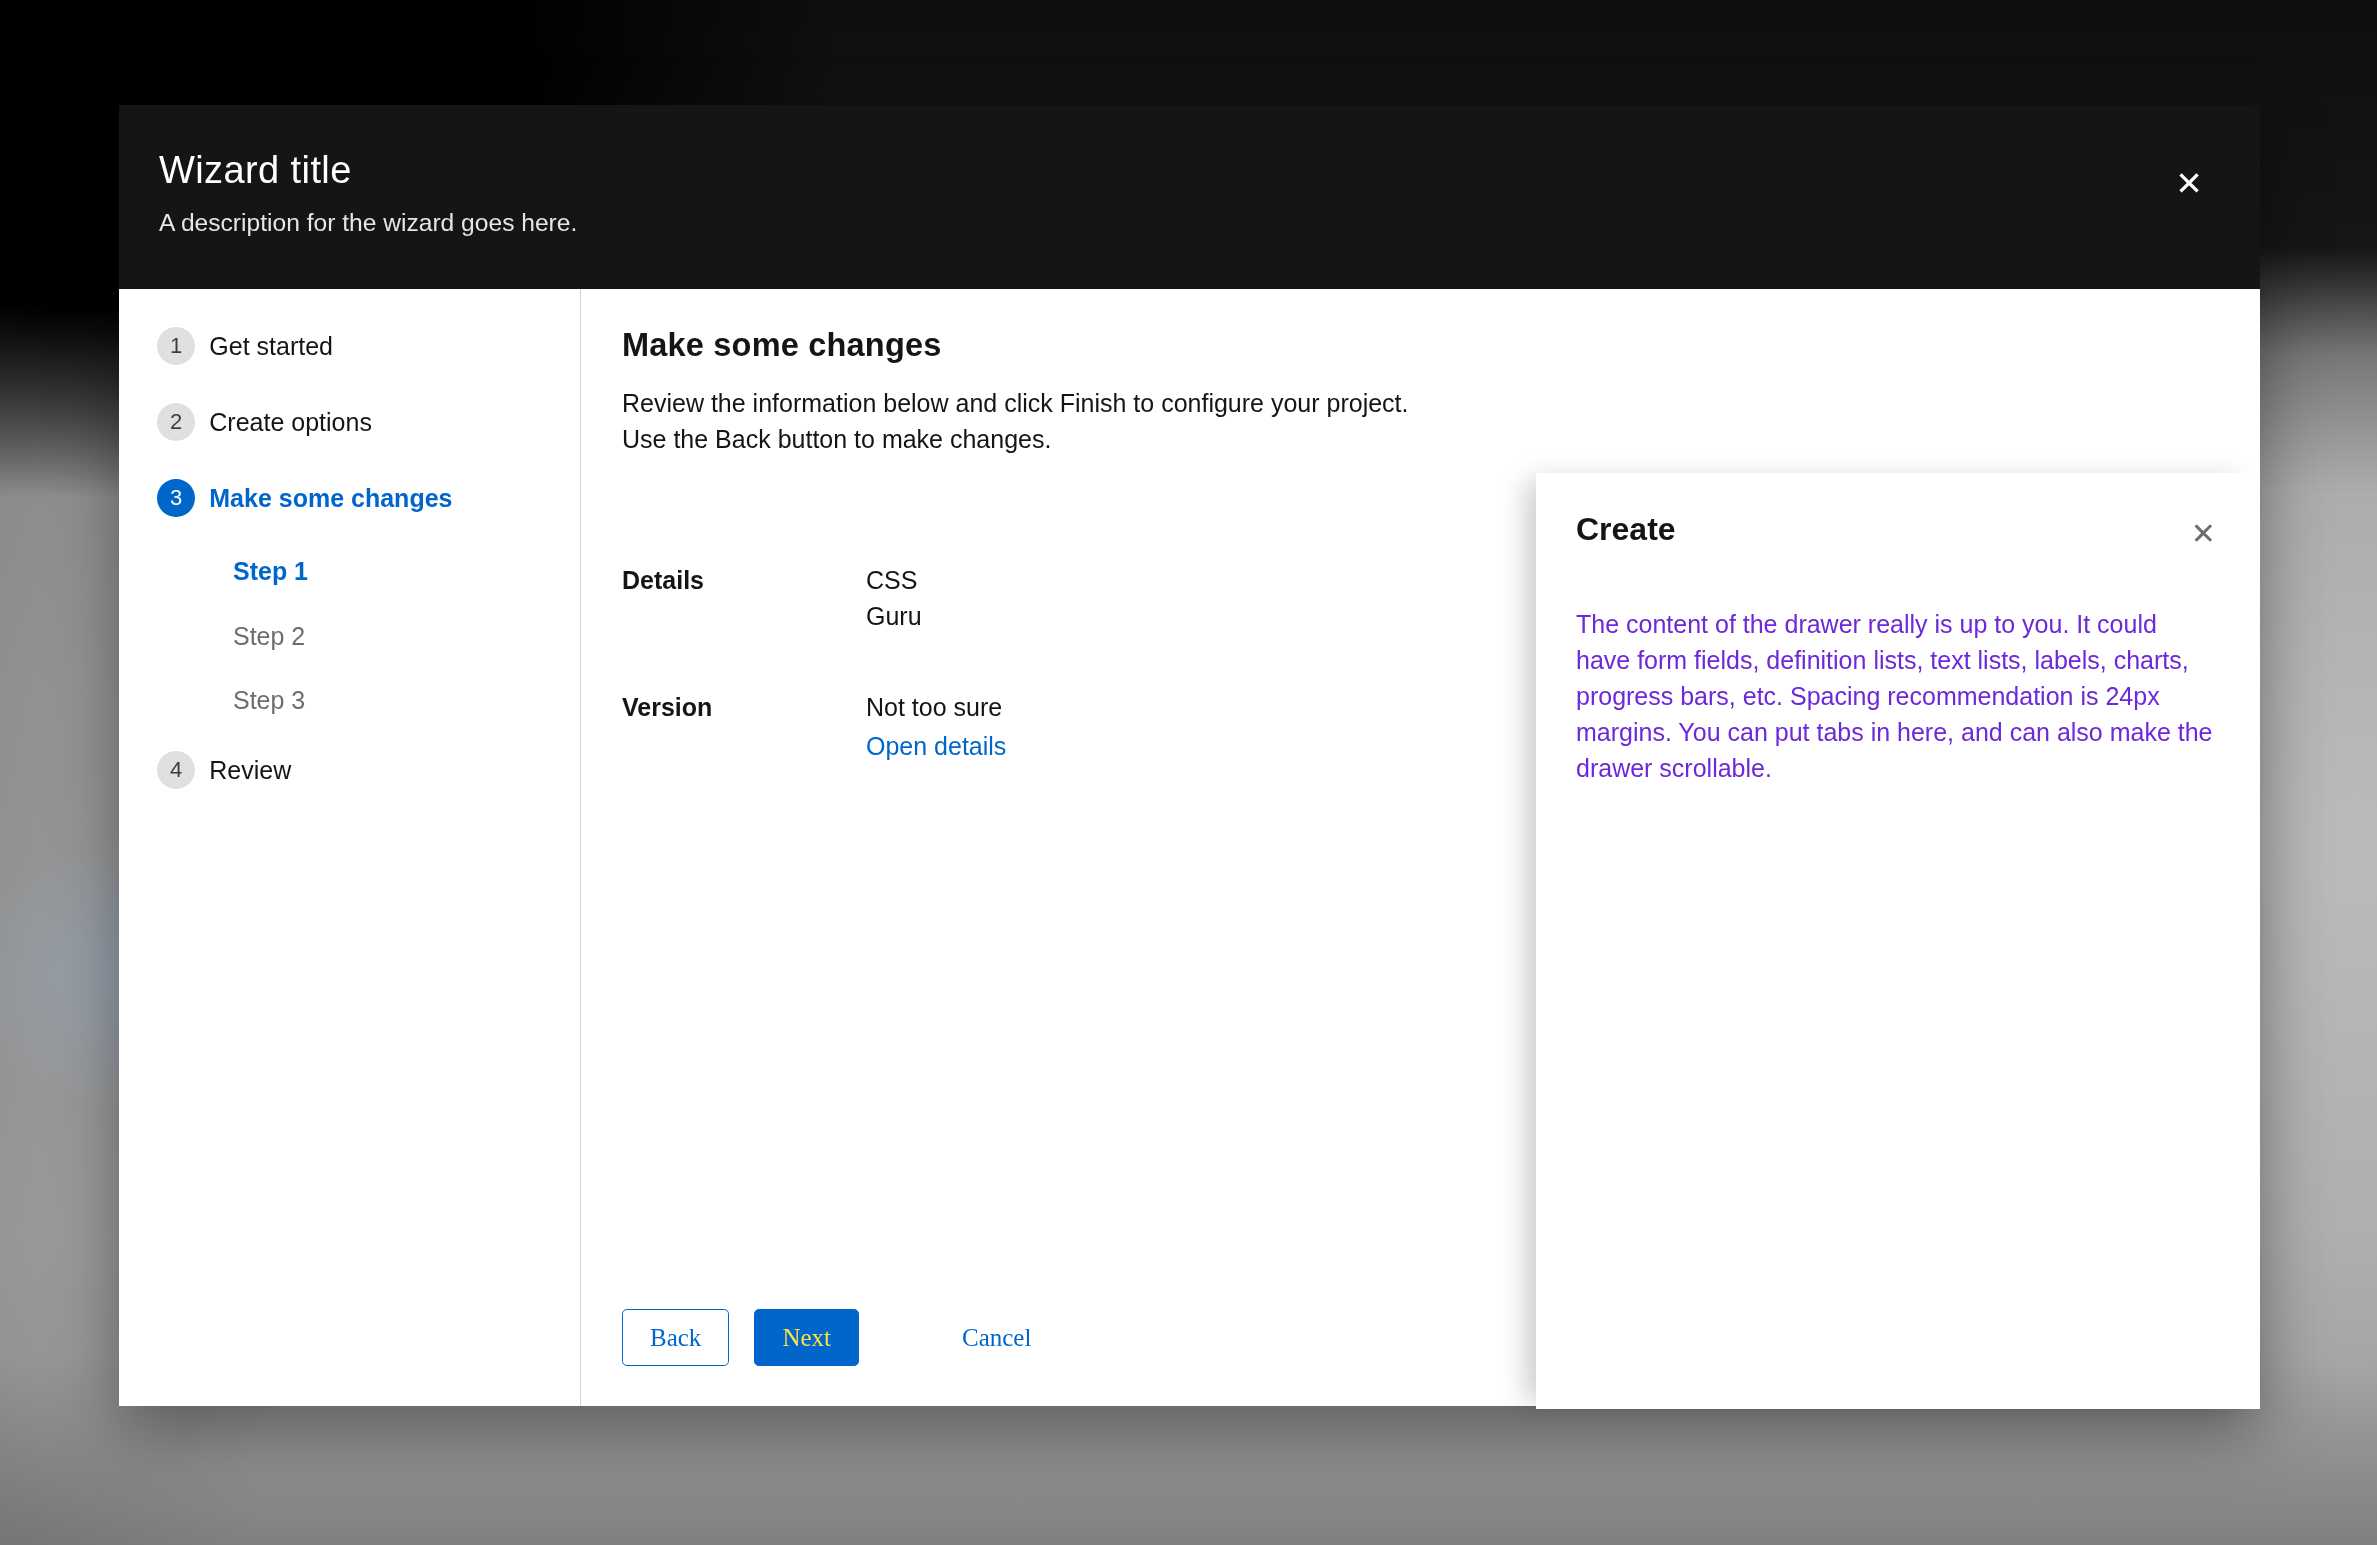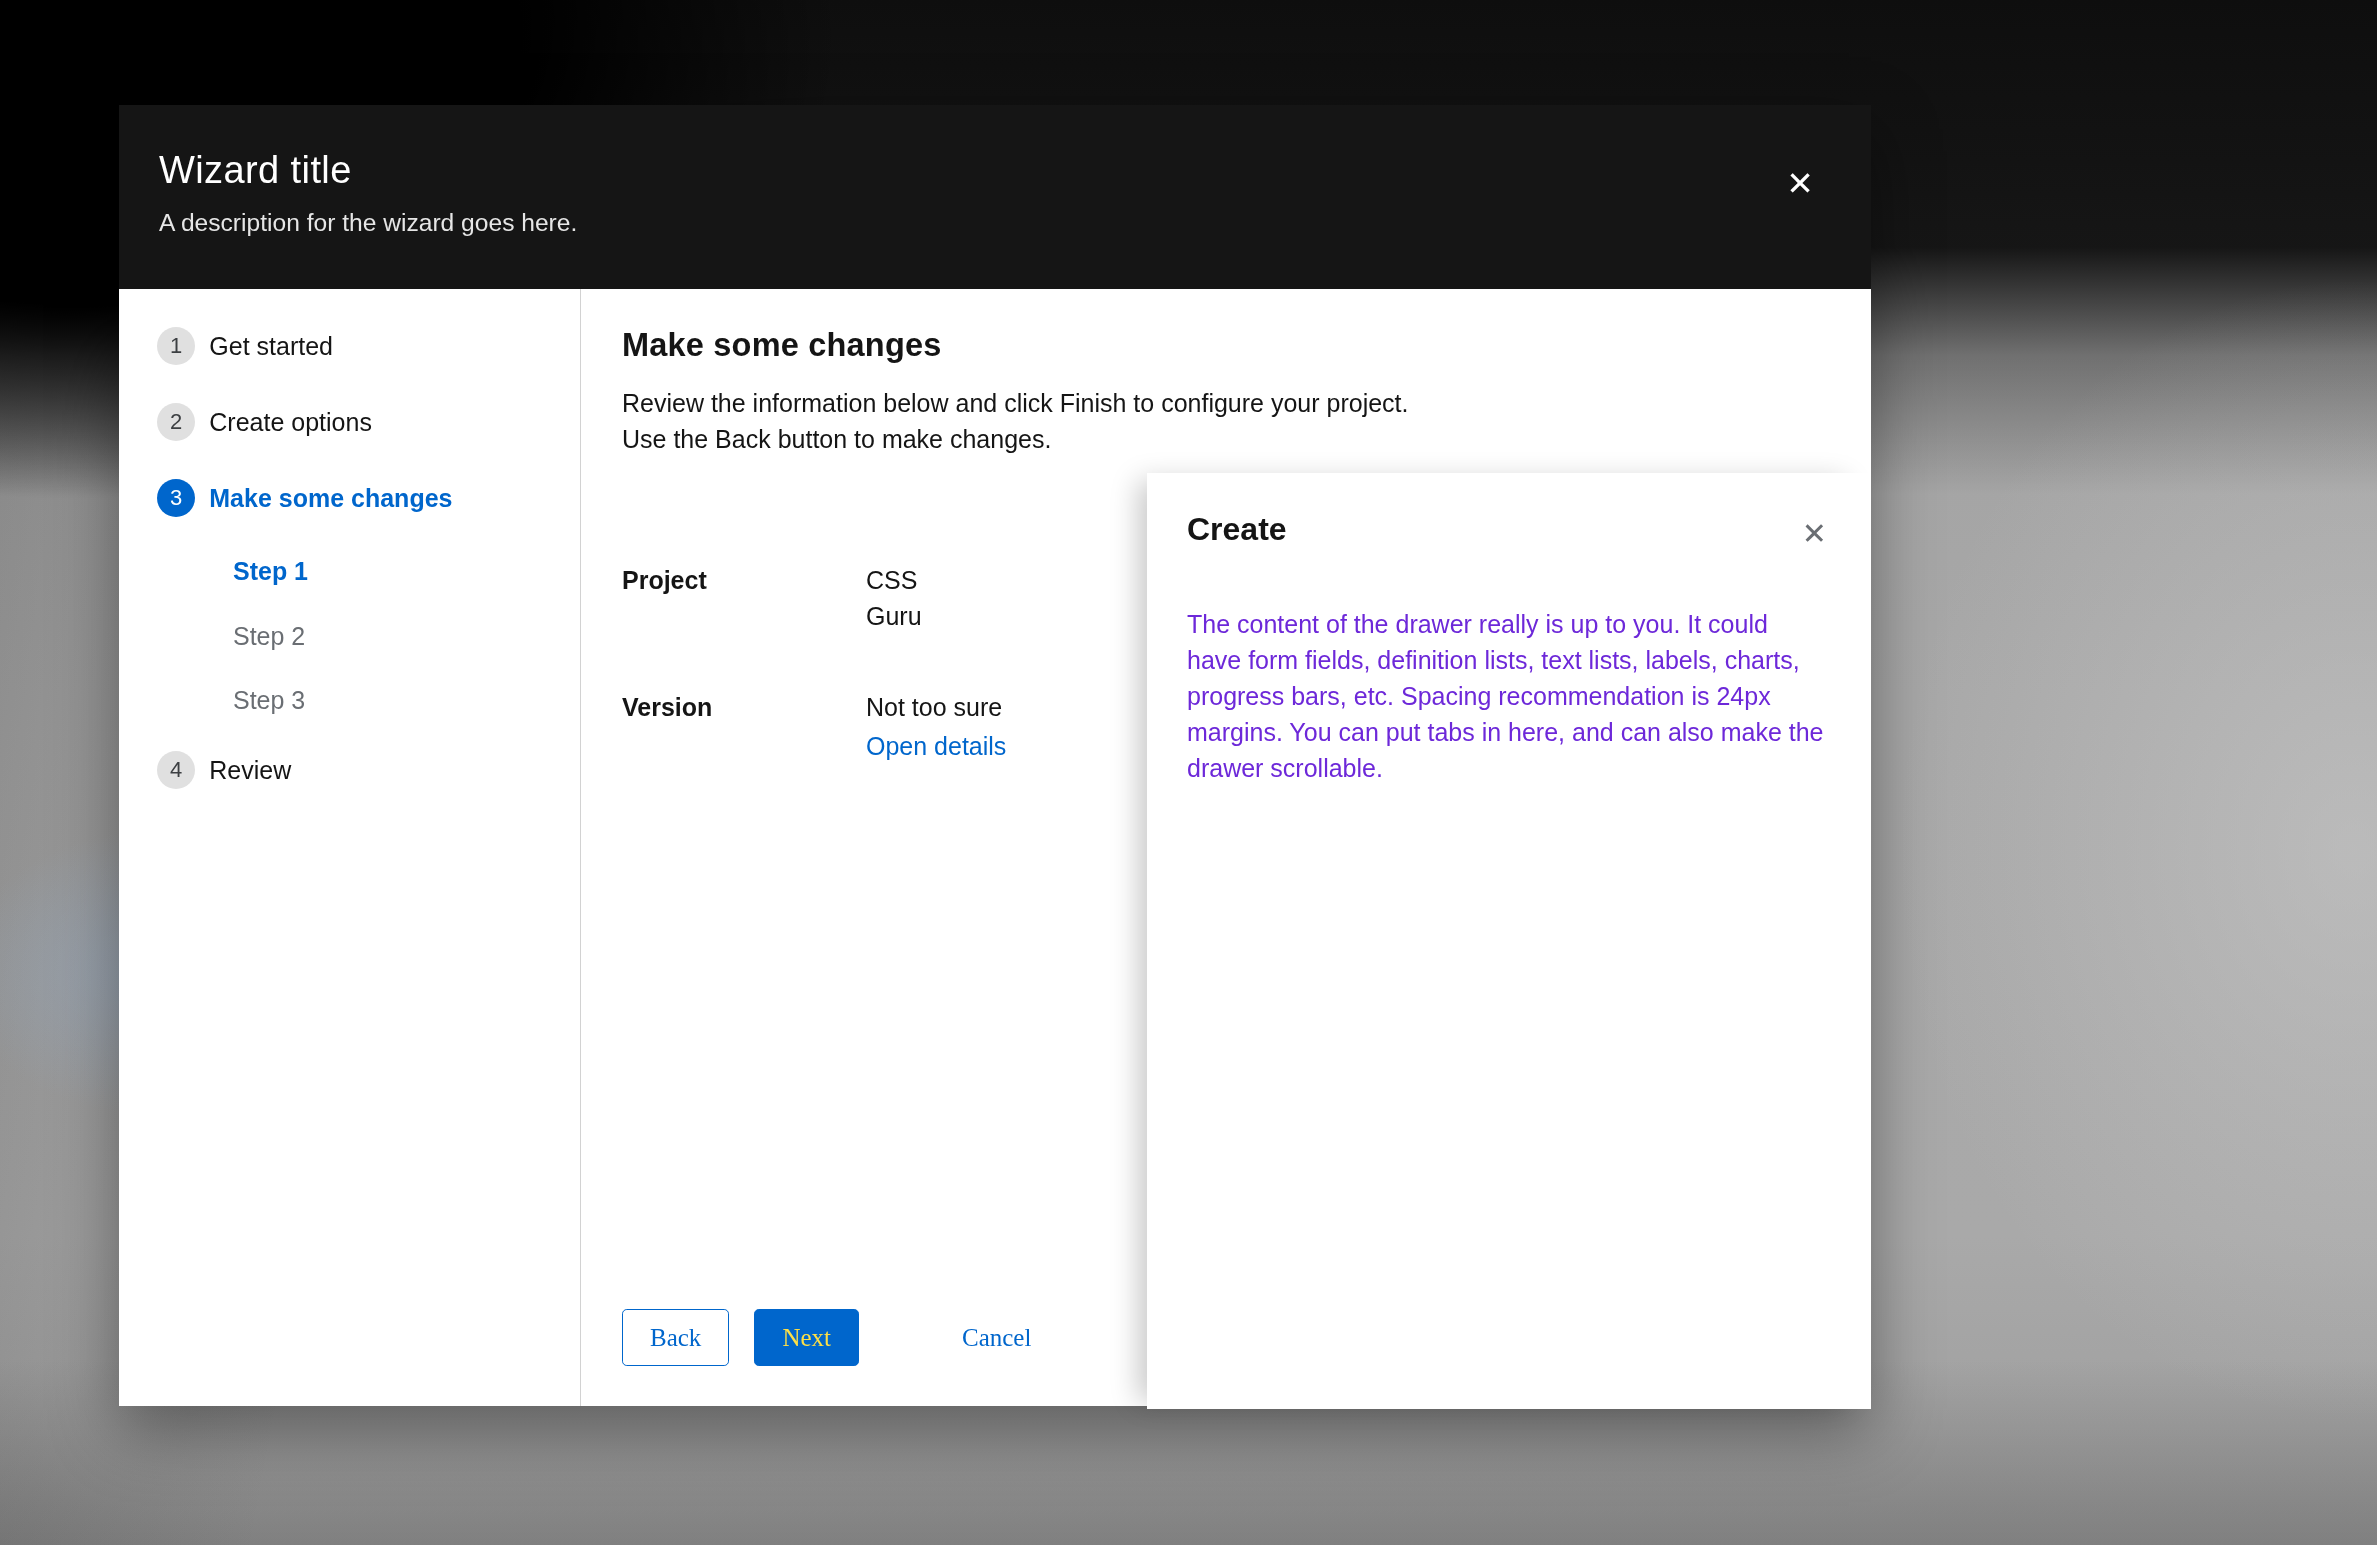--- a/index.html
+++ b/index.html
@@ -21,21 +21,21 @@
       linear-gradient(180deg, rgba(14,14,14,1) 0%, rgba(16,16,16,0.96) 16%, rgba(70,70,70,0.55) 23%, rgba(150,150,150,0) 32%),
       linear-gradient(100deg, rgba(40,40,40,0.25) 0%, rgba(40,40,40,0) 20%),
       linear-gradient(0deg, rgba(75,75,75,0.35) 0%, rgba(120,120,120,0) 12%),
       linear-gradient(180deg, #9e9e9e 0%, #a8a8a8 45%, #a9a9a9 80%, #9c9c9c 100%);
   }
 
   
   .modal {
     position: absolute;
     left: 119px; top: 105px;
-    width: 1752px; height: 1301px;
+    width: 2141px; height: 1301px;
     background: #ffffff;
     box-shadow: 0 24px 63px rgba(0,0,0,0.4);
   }
 
   .modal-header {
     position: relative;
     height: 184px;
     background: #151515;
     color: #ffffff;
     padding: 44px 79px 0 40px;
@@ -279,21 +279,21 @@
             <span class="step-label">Review</span>
           </li>
         </ol>
       </nav>
 
       <main class="wizard-main">
         <h2 class="content-title">Make some changes</h2>
         <p class="content-desc">Review the information below and click Finish to configure your project. Use the Back button to make changes.</p>
 
         <div class="field-grid">
-          <div class="field-label">Project</div>
+          <div class="field-label">Details</div>
           <div class="field-values">
             <div>CSS</div>
             <div>Guru</div>
           </div>
 
           <div class="field-label">Version</div>
           <div class="field-values">
             <div>Not too sure</div>
             <a class="open-details-link">Open details</a>
           </div>

